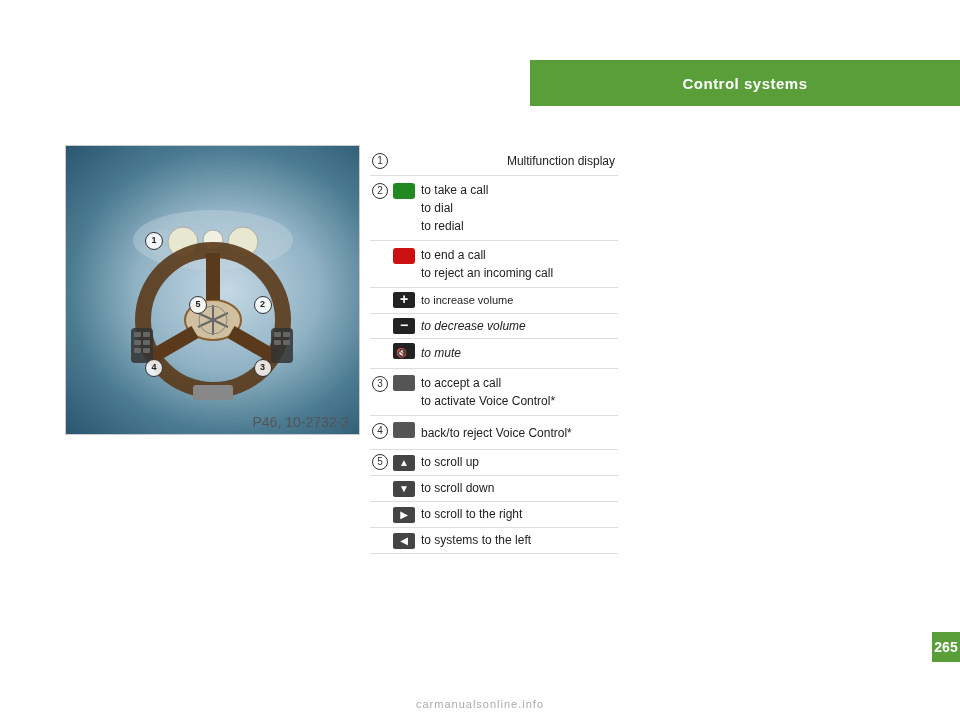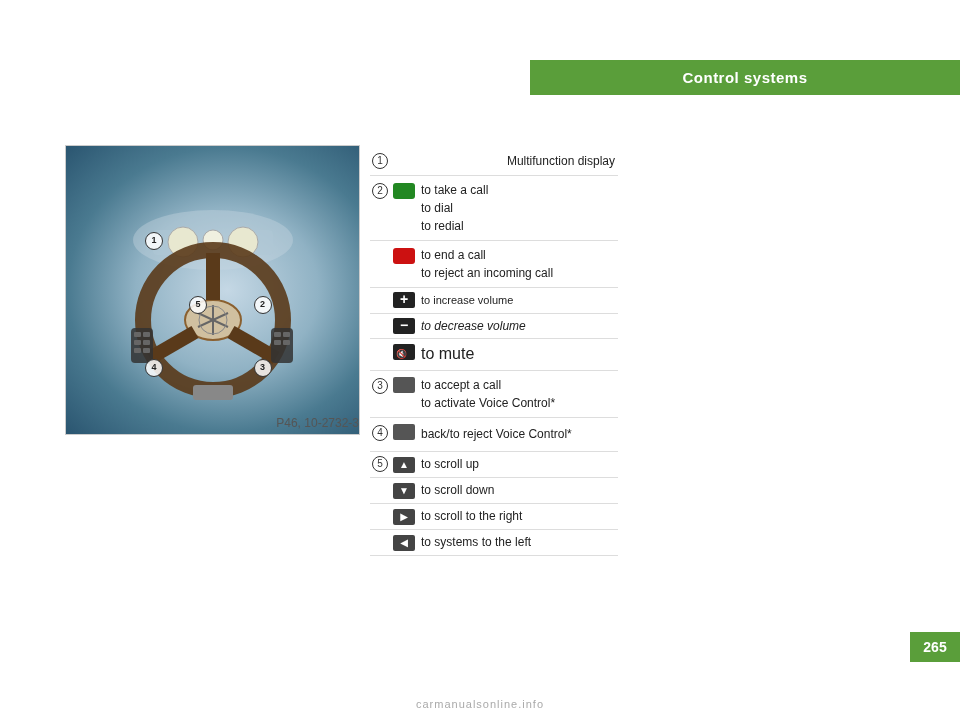--- a/index.html
+++ b/index.html
@@ -12,39 +12,39 @@
       overflow: hidden;
       position: relative;
     }
 
     
     .header-bar {
       position: absolute;
       top: 60px;
       right: 0;
       width: 430px;
-      height: 35px;
+      height: 46px;
       background: #5a9e3a;
       display: flex;
       align-items: center;
       justify-content: center;
     }
     .header-bar-title {
       color: #ffffff;
       font-size: 15px;
       font-weight: bold;
       letter-spacing: 0.5px;
     }
 
     
     .page-number {
       position: absolute;
       bottom: 58px;
       right: 0;
-      width: 50px;
+      width: 28px;
       height: 30px;
       background: #5a9e3a;
       display: flex;
       align-items: center;
       justify-content: center;
     }
     .page-number span {
       color: #fff;
       font-size: 14px;
       font-weight: bold;
@@ -118,22 +118,22 @@
       font-size: 10px;
       text-align: center;
       line-height: 14px;
       font-weight: normal;
       color: #333;
     }
 
     .photo-caption {
       position: absolute;
       bottom: 4px;
-      right: 0;
-      font-size: 12px;
+      right: 10px;
+      font-size: 14px;
       color: #555;
     }
 
     
     .sw-bg {
       width: 100%;
       height: 100%;
       background: 
         radial-gradient(ellipse at 55% 50%, #c5d8e5 0%, #90b2c4 40%, #4a7a90 70%, #2a5570 100%);
       position: relative;
@@ -275,21 +275,21 @@
 
     <tr style="border-bottom:1px solid #ddd;">
       <td style="padding:4px 2px;"></td>
       <td style="padding:4px 3px;vertical-align:middle;">
         <div style="display:inline-block;width:22px;height:16px;background:#222;border-radius:2px;position:relative;">
           <svg width="22" height="16" viewBox="0 0 22 16">
               <text x="3" y="13" font-size="9" fill="#fff">🔇</text>
             </svg>
         </div>
       </td>
-      <td style="font-size:16px;padding:4px 3px;vertical-align:middle;">to mute</td>
+      <td style="font-size:12px;padding:4px 3px;vertical-align:middle;font-style:italic;">to mute</td>
     </tr>
 
     <tr style="border-bottom:1px solid #ddd;">
       <td style="width:18px;font-size:10px;vertical-align:top;padding:5px 2px;padding-top:7px;">
         <span class="circle-num">3</span>
       </td>
       <td style="padding:6px 3px;vertical-align:top;">
         <div style="display:inline-block;width:22px;height:16px;background:#555;border-radius:2px;"></div>
       </td>
       <td style="font-size:12px;padding:5px 3px;vertical-align:middle;line-height:1.5;margin-top:28px;">

